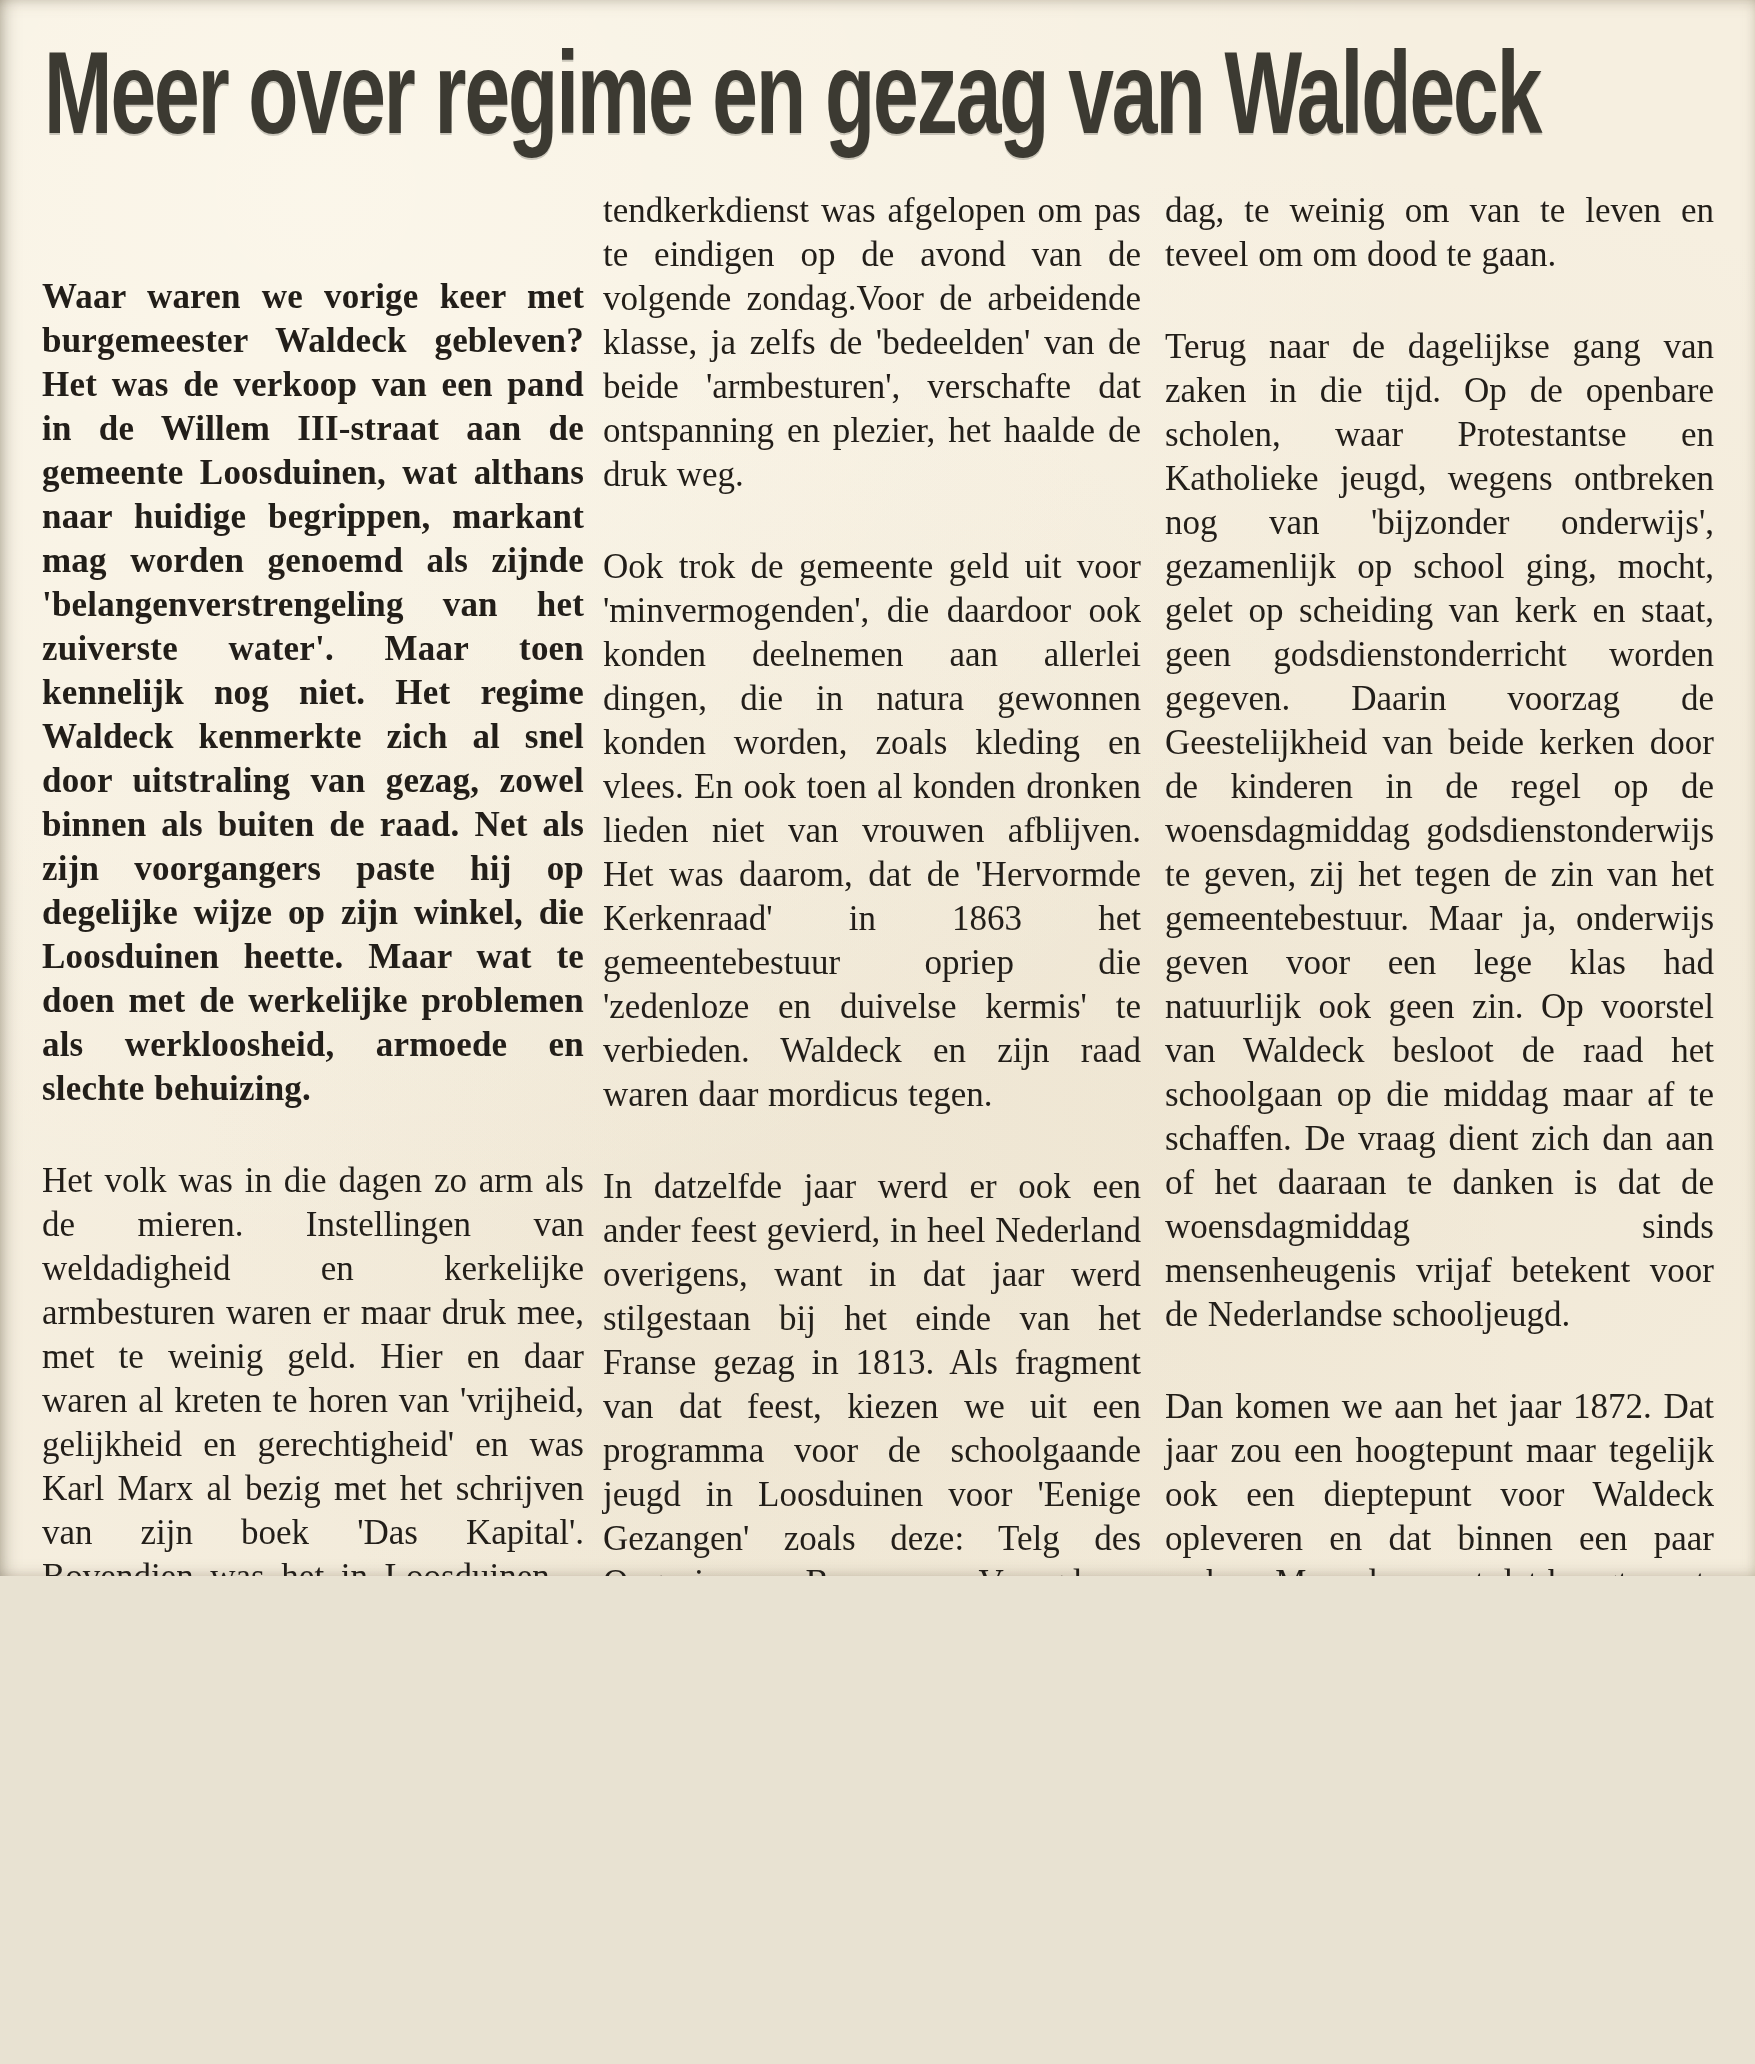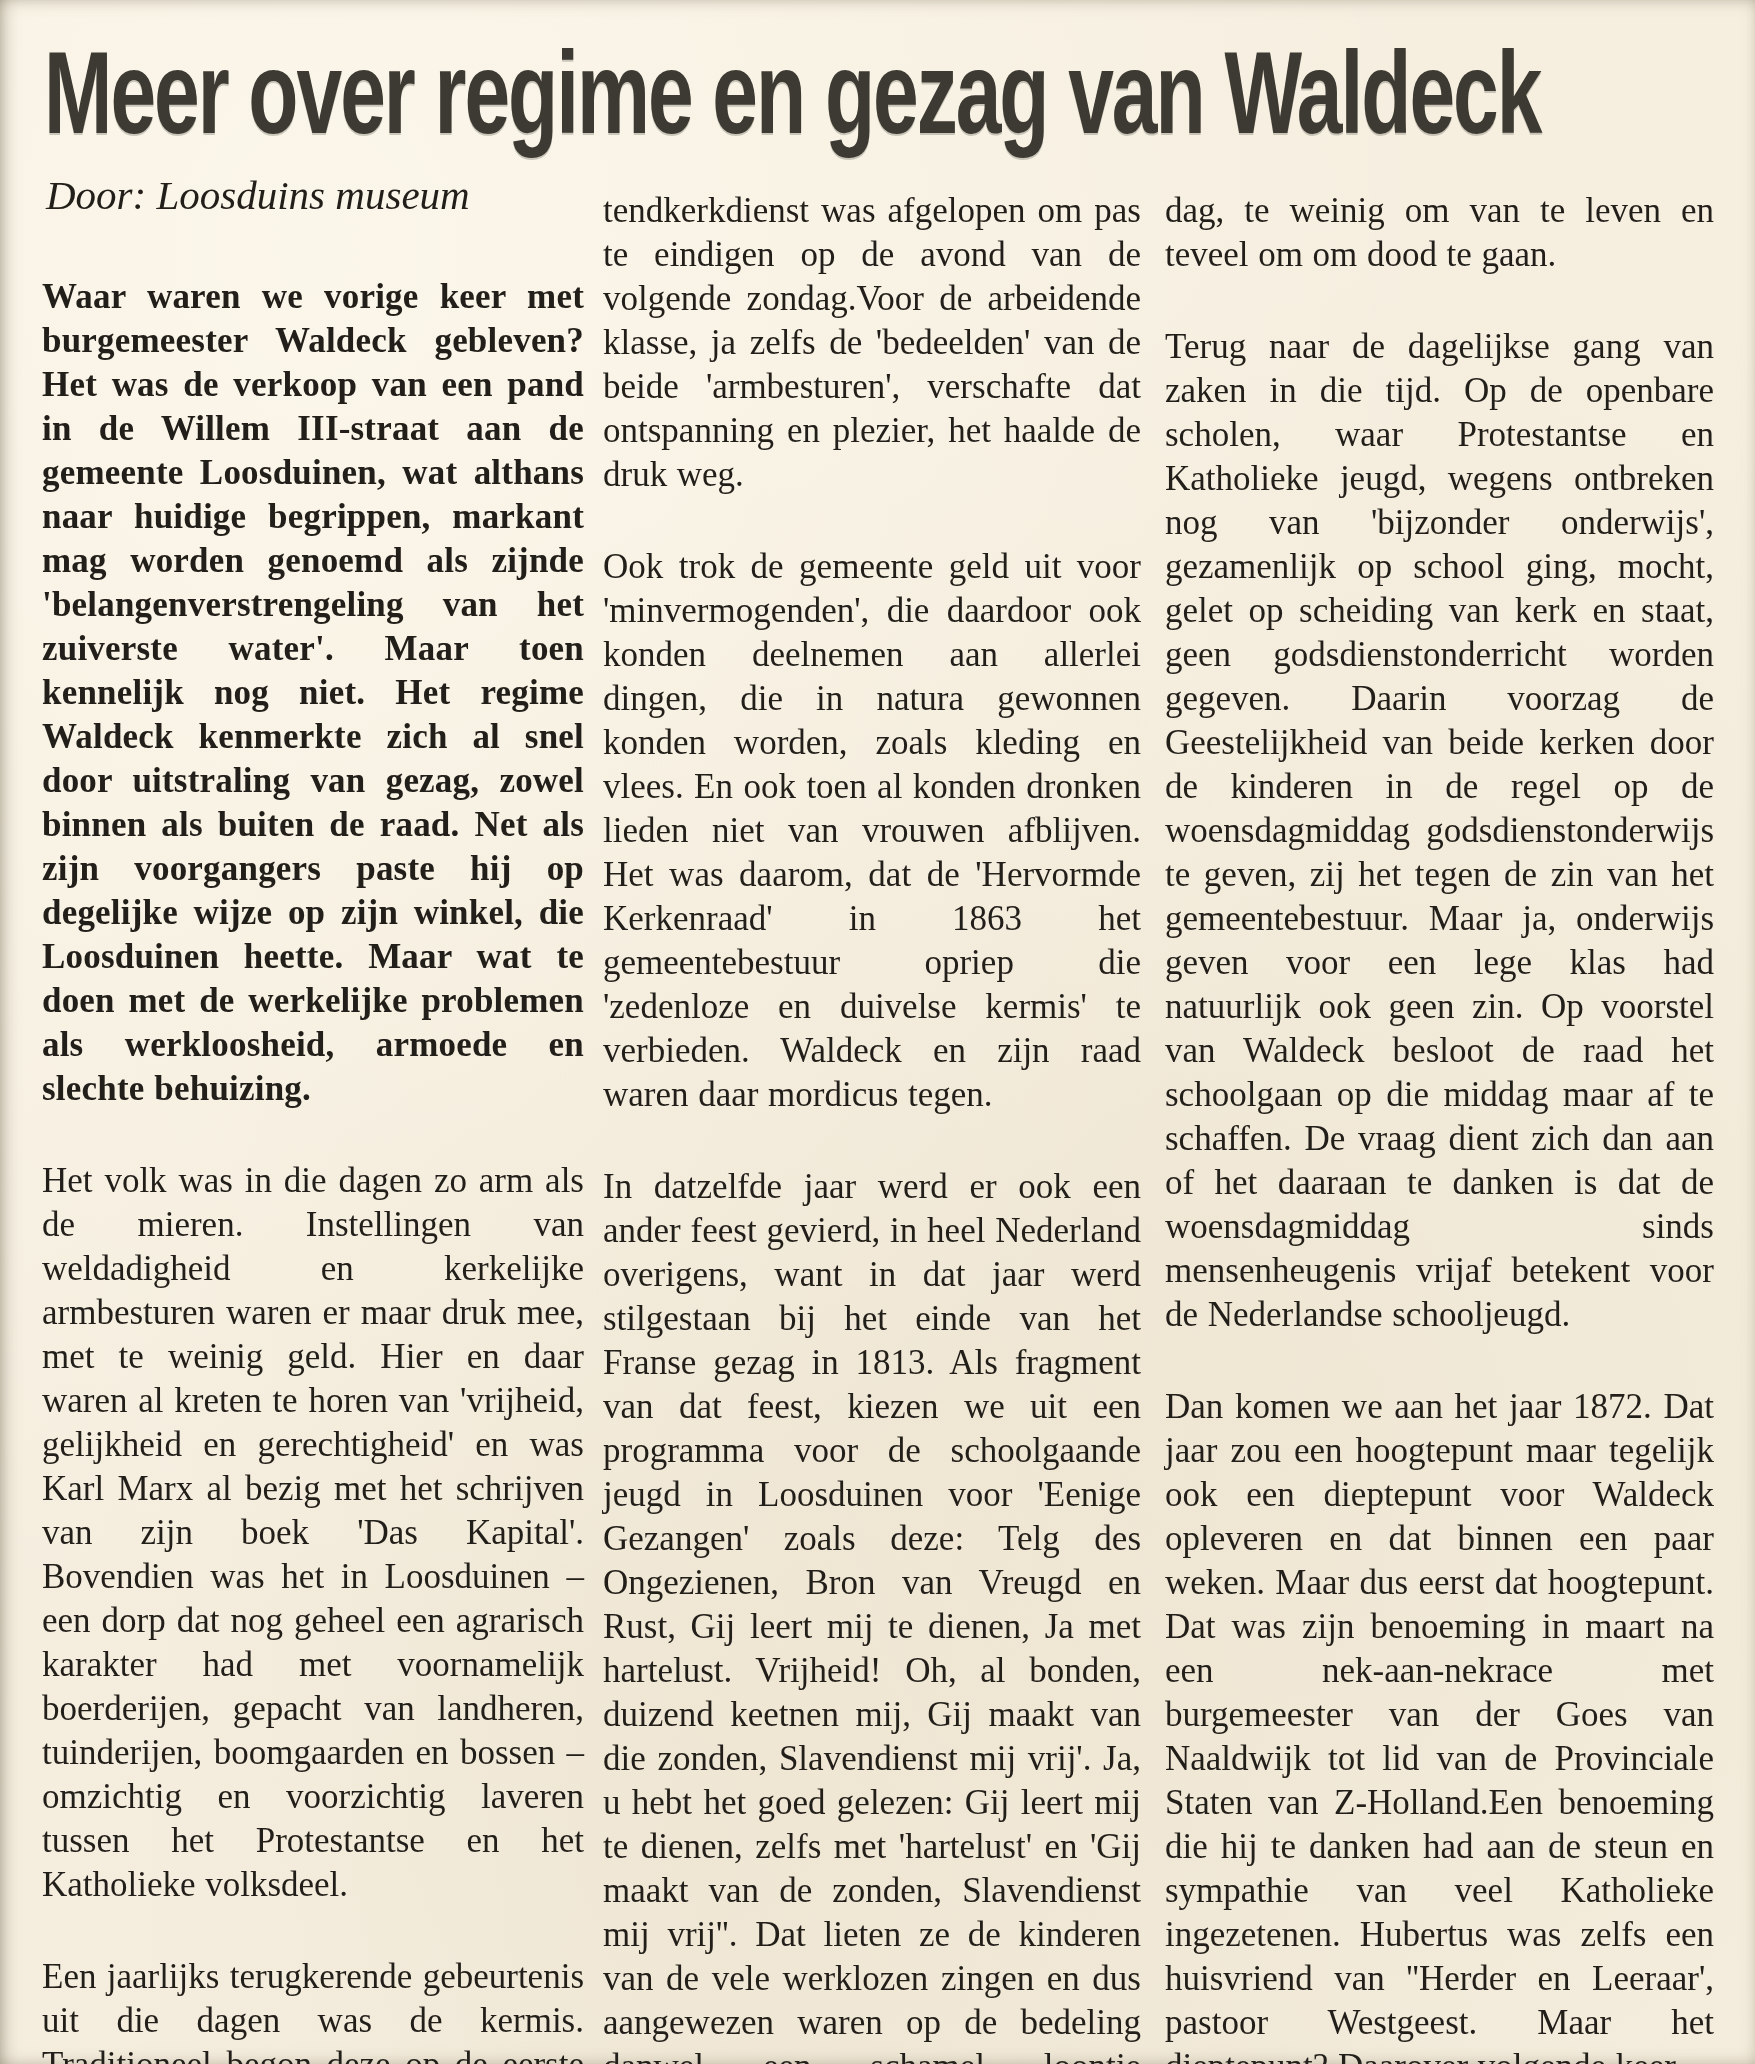--- a/index.html
+++ b/index.html
@@ -8,21 +8,21 @@
     --title-ink:#3c3a32;
   }
   html,body{margin:0;padding:0;}
   body{
     width:1756px;height:2064px;
     background:#e8e2d2;
     font-family:"Liberation Serif", serif;
   }
   .page{
     position:relative;
-    width:1756px;height:2064px;
+    width:1756px;height:1576px;
     background:
       radial-gradient(ellipse at 18% 12%, rgba(255,252,242,0.55), rgba(255,252,242,0) 55%),
       radial-gradient(ellipse at 75% 70%, rgba(214,199,166,0.18), rgba(214,199,166,0) 60%),
       radial-gradient(ellipse at 40% 90%, rgba(210,196,164,0.15), rgba(210,196,164,0) 55%),
       var(--paper);
     box-shadow:
       inset 12.4px 0 19.4px -12.4px rgba(90,80,60,0.55),
       inset -8.8px 0 16px -10.6px rgba(120,108,84,0.35),
       inset 0 10.6px 17.6px -12.4px rgba(120,108,84,0.35),
       inset 0 -10.6px 17.6px -12.4px rgba(120,108,84,0.30);
@@ -72,21 +72,20 @@
     font-weight:700;
     letter-spacing:0.2px;
   }
 </style>
 </head>
 <body>
 
 <div class="page">
   <h1 class="headline">Meer over regime en gezag van Waldeck</h1>
 
-  <div class="byline">Door: Loosduins museum</div>
 
   <div class="col col-1">
       <p class="bold">Waar waren we vorige keer met burgemeester Waldeck gebleven? Het was de verkoop van een pand in de Willem III-straat aan de gemeente Loosduinen, wat althans naar huidige begrippen, markant mag worden genoemd als zijnde 'belangenverstrengeling van het zuiverste water'. Maar toen kennelijk nog niet. Het regime Waldeck kenmerkte zich al snel door uitstraling van gezag, zowel binnen als buiten de raad. Net als zijn voorgangers paste hij op degelijke wijze op zijn winkel, die Loosduinen heette. Maar wat te doen met de werkelijke problemen als werkloosheid, armoede en slechte behuizing.</p>
       <p class="">Het volk was in die dagen zo arm als de mieren. Instellingen van weldadigheid en kerkelijke armbesturen waren er maar druk mee, met te weinig geld. Hier en daar waren al kreten te horen van 'vrijheid, gelijkheid en gerechtigheid' en was Karl Marx al bezig met het schrijven van zijn boek 'Das Kapital'. Bovendien was het in Loosduinen – een dorp dat nog geheel een agrarisch karakter had met voornamelijk boerderijen, gepacht van landheren, tuinderijen, boomgaarden en bossen – omzichtig en voorzichtig laveren tussen het Protestantse en het Katholieke volksdeel.</p>
       <p class="">Een jaarlijks terugkerende gebeurtenis uit die dagen was de kermis. Traditioneel begon deze op de eerste zondag van augustus, nadat de och-</p>
     </div>
   <div class="col col-2">
       <p class="">tendkerkdienst was afgelopen om pas te eindigen op de avond van de volgende zondag.Voor de arbeidende klasse, ja zelfs de 'bedeelden' van de beide 'armbesturen', verschafte dat ontspanning en plezier, het haalde de druk weg.</p>
       <p class="">Ook trok de gemeente geld uit voor 'minvermogenden', die daardoor ook konden deelnemen aan allerlei dingen, die in natura gewonnen konden worden, zoals kleding en vlees. En ook toen al konden dronken lieden niet van vrouwen afblijven. Het was daarom, dat de 'Hervormde Kerkenraad' in 1863 het gemeentebestuur opriep die 'zedenloze en duivelse kermis' te verbieden. Waldeck en zijn raad waren daar mordicus tegen.</p>
       <p class="">In datzelfde jaar werd er ook een ander feest gevierd, in heel Nederland overigens, want in dat jaar werd stilgestaan bij het einde van het Franse gezag in 1813. Als fragment van dat feest, kiezen we uit een programma voor de schoolgaande jeugd in Loosduinen voor 'Eenige Gezangen' zoals deze: Telg des Ongezienen, Bron van Vreugd en Rust, Gij leert mij te dienen, Ja met hartelust. Vrijheid! Oh, al bonden, duizend keetnen mij, Gij maakt van die zonden, Slavendienst mij vrij'. Ja, u hebt het goed gelezen: Gij leert mij te dienen, zelfs met 'hartelust' en 'Gij maakt van de zonden, Slavendienst mij vrij''. Dat lieten ze de kinderen van de vele werklozen zingen en dus aangewezen waren op de bedeling danwel een schamel loontje verdienden voor een 12-urige werk-</p>

